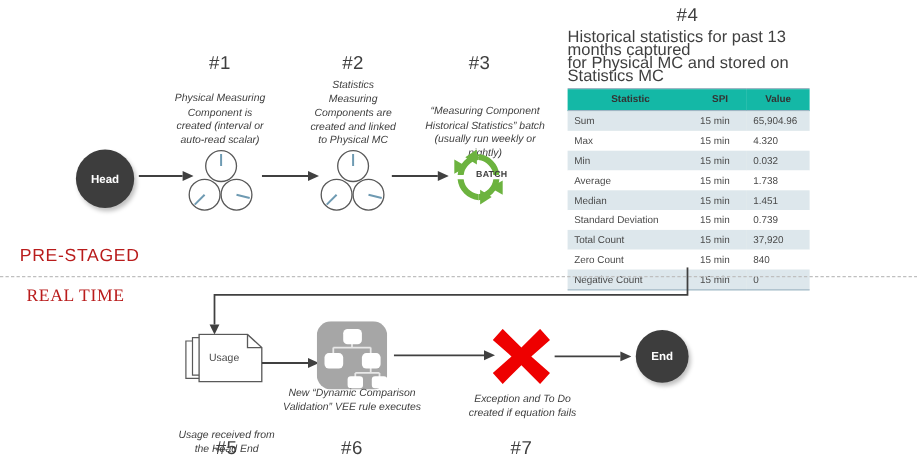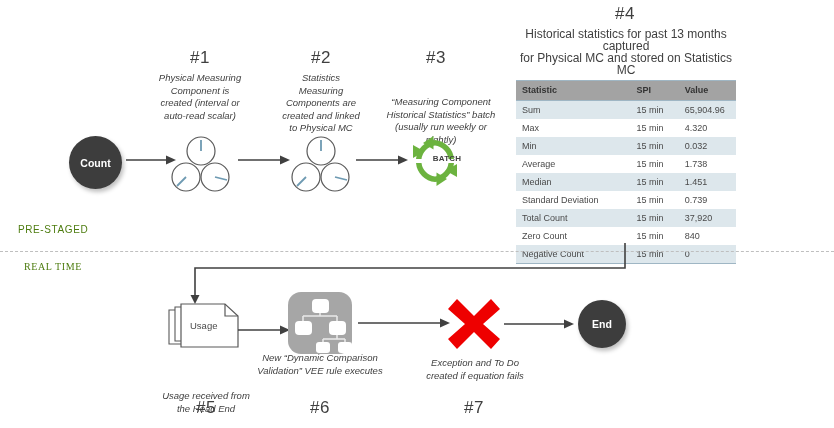--- a/index.html
+++ b/index.html
@@ -48,51 +48,50 @@
     display: flex;
     align-items: center;
     justify-content: center;
     font-size: 10.5px;
     font-weight: bold;
     box-shadow: 2px 3px 4px rgba(0,0,0,0.25);
   }
 
   
   .lane-label {
-    font-size: 10px;
-    color: #4d7c0f;
+    font-size: 16px;
+    color: #b91c1c;
     letter-spacing: 0.6px;
   }
   .lane-divider {
     border-top: 1.5px dashed #bfbfbf;
     height: 0;
   }
 
   
   .tbl-title {
-    font-size: 12px;
+    font-size: 15px;
     line-height: 12px;
     color: #3f3f3f;
-    text-align: center;
   }
   table.stats {
     border-collapse: collapse;
     width: 100%;
     font-size: 9px;
     color: #404040;
   }
   table.stats th {
-    text-align: left;
+    text-align: center;
     font-weight: bold;
     font-size: 9px;
     color: #333333;
     padding: 4px 6px 5px 6px;
     border-top: 1.2px solid #9fb6c4;
     border-bottom: 1.2px solid #9fb6c4;
-    background: #a3a3a3;
+    background: #14b8a6;
   }
   table.stats td {
     padding: 4px 6px;
     color: #4a4a4a;
     margin-left: 46px;
   }
   table.stats tbody tr:nth-child(odd) td {
     background: #dde7ec;
   }
   table.stats tbody tr:nth-child(even) td {
@@ -110,25 +109,25 @@
 </head>
 <body>
 
 <div class="stage">
 
   <div class="abs step-num" style="left:160px; top:48px; width:80px;">#1</div>
   <div class="abs step-num" style="left:281px; top:48px; width:80px;">#2</div>
   <div class="abs step-num" style="left:396px; top:48px; width:80px;">#3</div>
   <div class="abs step-num" style="left:585px; top:4px; width:80px;">#4</div>
 
-  <div class="abs caption" style="left:154px; top:72px; width:92px;">Physical Measuring Component is created (interval  or auto-read scalar)</div>
+  <div class="abs caption" style="left:154px; top:84px; width:92px;">Physical Measuring Component is created (interval  or auto-read scalar)</div>
   <div class="abs caption" style="left:282px; top:72px; width:78px;">Statistics Measuring Components are created and linked to Physical MC</div>
   <div class="abs caption" style="left:382px; top:96px; width:118px;">“Measuring Component Historical Statistics” batch (usually run weekly or nightly)</div>
 
-  <div class="abs node-circle" style="left:69px; top:136px; width:53px; height:53px;">Count</div>
+  <div class="abs node-circle" style="left:69px; top:136px; width:53px; height:53px;">Head</div>
 
   <svg class="abs" style="left:126px; top:150px;" width="50" height="20" viewBox="0 0 50 20">
     <line x1="0" y1="10" x2="40" y2="10" stroke="#404040" stroke-width="1.6"></line>
     <polygon points="40,5.5 50,10 40,14.5" fill="#404040"></polygon>
   </svg>
 
   <svg class="abs" style="left:170px; top:136px;" width="62" height="58" viewBox="0 0 62 58">
     <circle cx="31" cy="15" r="14" fill="#ffffff" stroke="#595959" stroke-width="1.2"></circle>
     <line x1="31" y1="15" x2="31" y2="4" stroke="#6e9ab2" stroke-width="1.8"></line>
     <circle cx="16" cy="41" r="14" fill="#ffffff" stroke="#595959" stroke-width="1.2"></circle>

